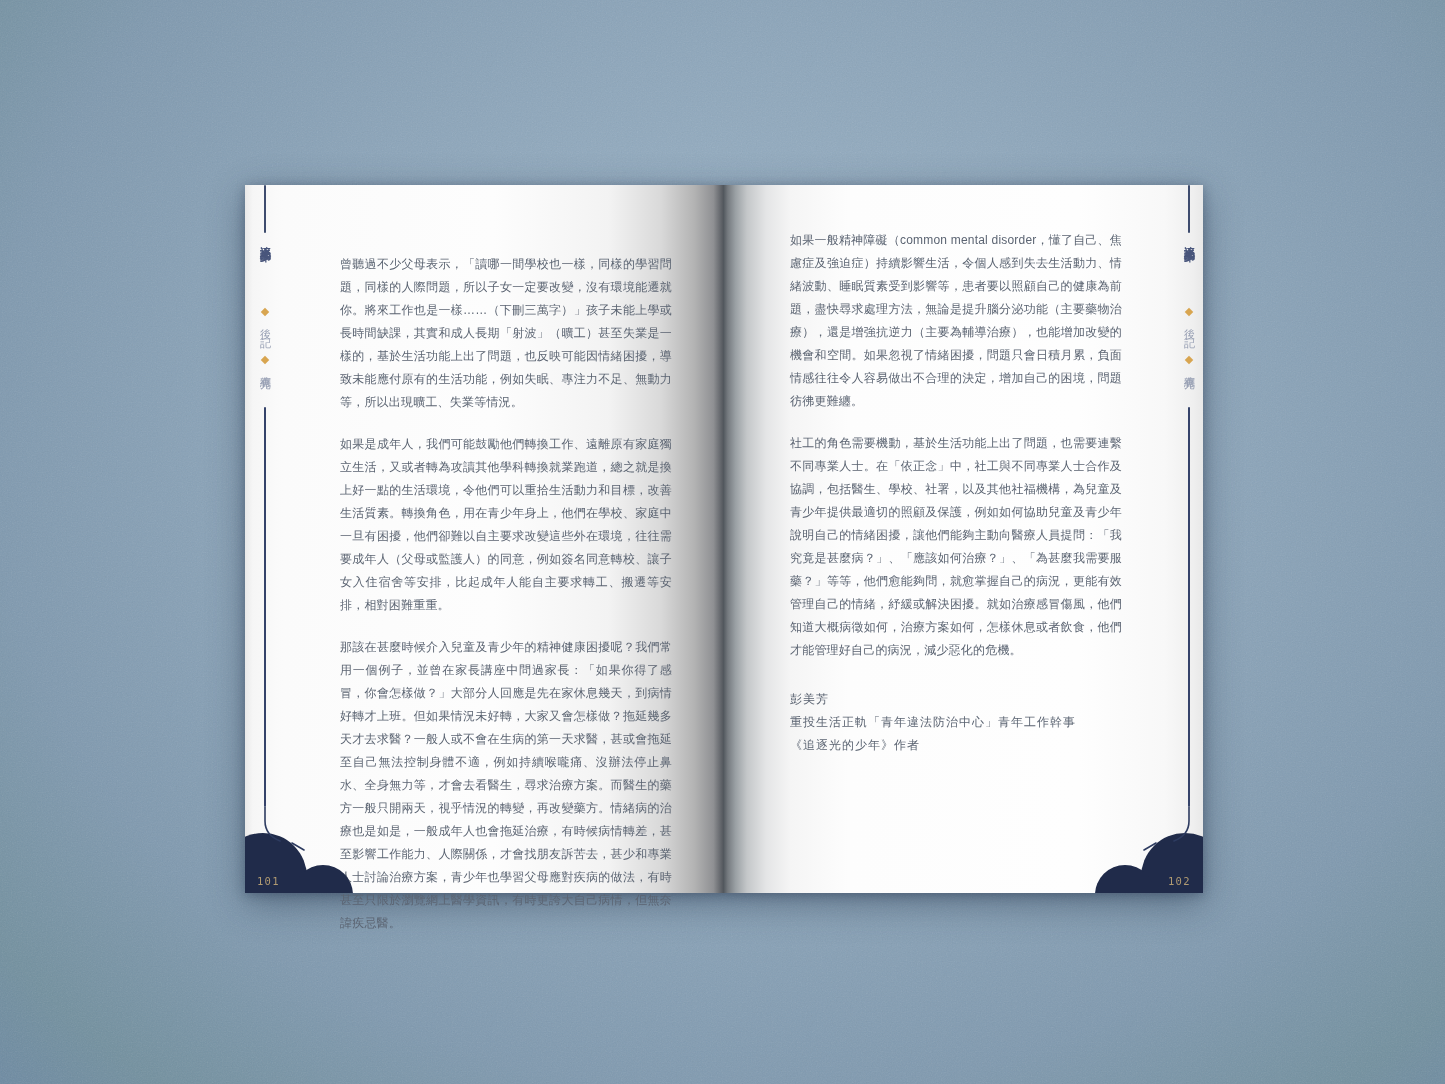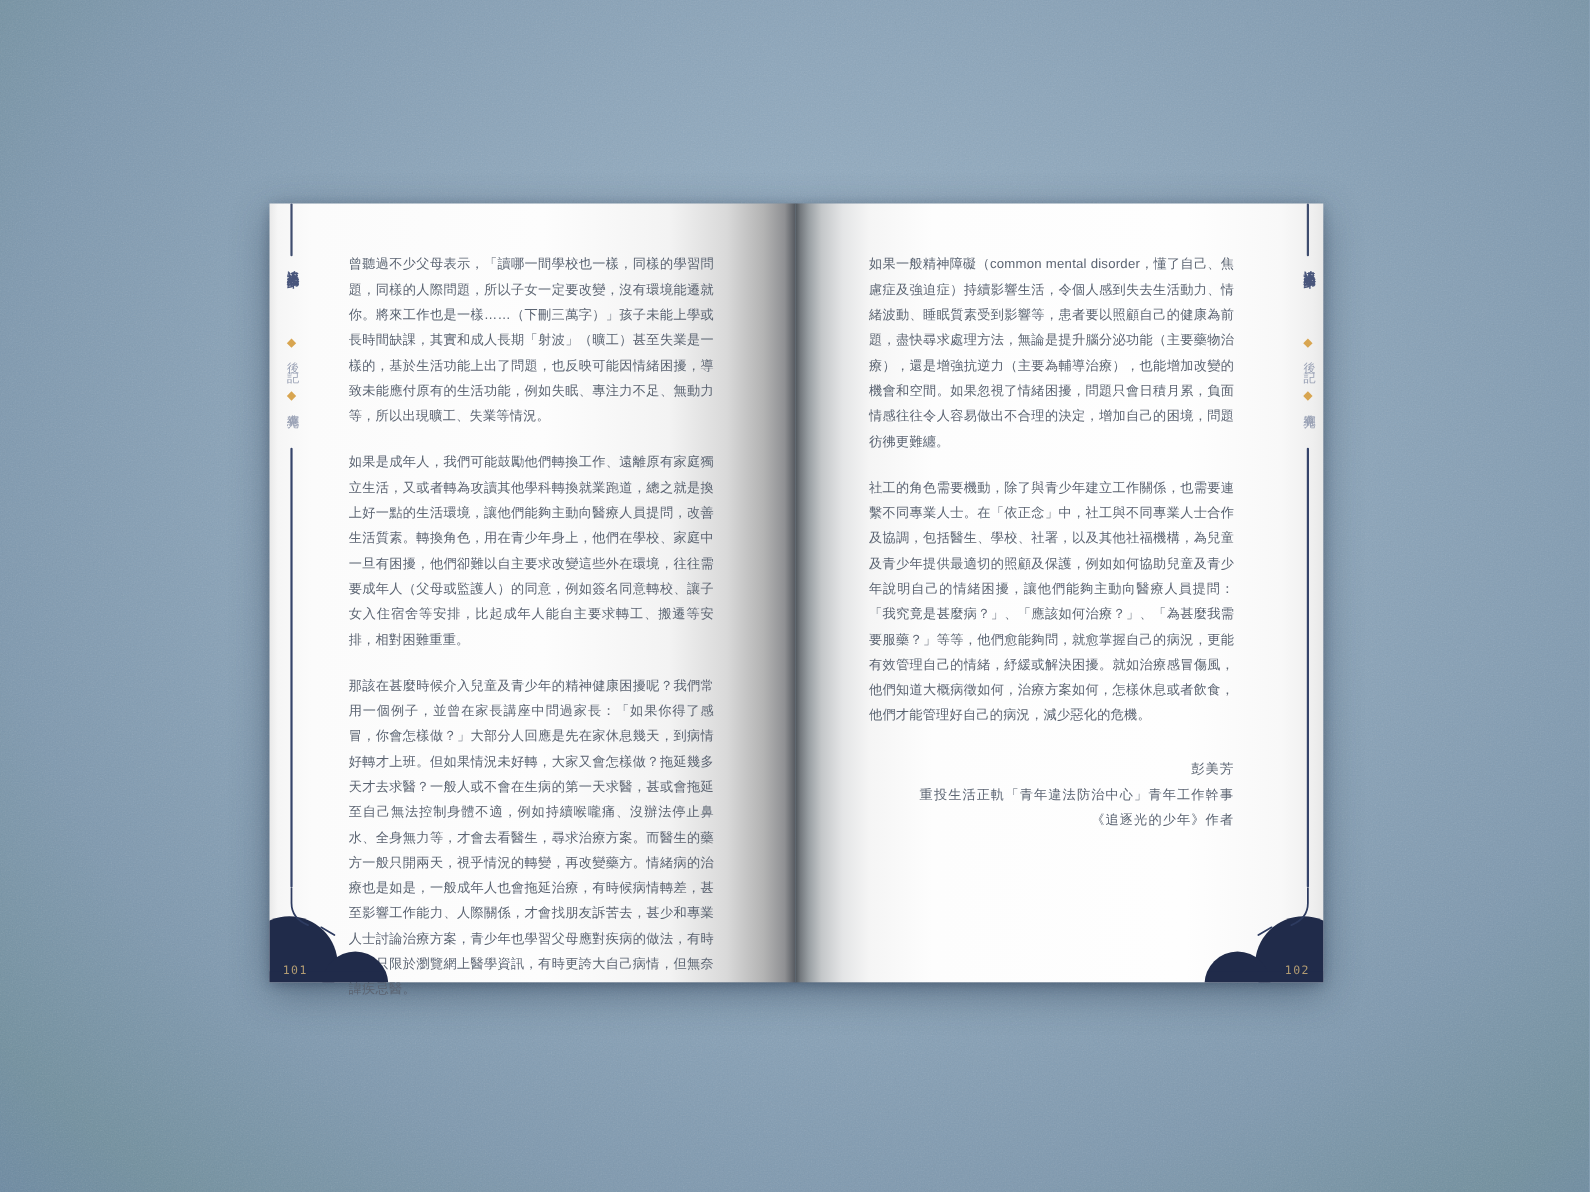--- a/index.html
+++ b/index.html
@@ -24,25 +24,25 @@
   }
   .page-right{
     left:478px;width:480px;
     background:linear-gradient(to right,#4e545a 0%,#757a7f 1%,#9aa0a4 2.6%,#c4c7c9 5%,#e4e5e6 9%,#f5f5f5 14%,#fdfdfd 26%,#fefefe 74%,#f8f8f8 92%,#efefef 98%,#e8e8e8 100%);
   }
   .text-block{
     position:absolute;top:44px;width:332px;
     font-size:12px;line-height:23px;letter-spacing:.2px;
     color:#5b6472;text-align:justify;
   }
-  .page-left  .text-block{left:72px;}
+  .page-left  .text-block{left:95px;margin-top:24px;}
   .page-right .text-block{left:67px;}
   .text-block p{margin:0 0 19px 0;}
   .signature{
-    text-align:right;line-height:23px;margin-top:26px;letter-spacing:1px;color:#5b6472;
+    line-height:23px;margin-top:26px;letter-spacing:1px;color:#5b6472;
   }
   
   .sidebar{position:absolute;top:0;width:14px;height:708px;}
   .sidebar-left{left:13px;}
   .sidebar-right{left:459px;}
   .rule{position:absolute;left:6px;width:2px;background:#3e4c6e;border-radius:1px;}
   .rule-top{top:0;height:48px;}
   .rule-bottom{top:222px;height:400px;background:#35436a;}
   .v{
     position:absolute;left:50%;transform:translateX(-50%);
@@ -92,41 +92,41 @@
         <div class="v v-title">追逐光的少年</div>
         <span class="diamond diamond-1"></span>
         <div class="v v-section">後記</div>
         <span class="diamond diamond-2"></span>
         <div class="v v-tagline">總有光</div>
         <div class="rule rule-bottom"></div>
       </div>
 
       <div class="text-block">
         <p>曾聽過不少父母表示，「讀哪一間學校也一樣，同樣的學習問題，同樣的人際問題，所以子女一定要改變，沒有環境能遷就你。將來工作也是一樣……（下刪三萬字）」孩子未能上學或長時間缺課，其實和成人長期「射波」（曠工）甚至失業是一樣的，基於生活功能上出了問題，也反映可能因情緒困擾，導致未能應付原有的生活功能，例如失眠、專注力不足、無動力等，所以出現曠工、失業等情況。</p>
-        <p>如果是成年人，我們可能鼓勵他們轉換工作、遠離原有家庭獨立生活，又或者轉為攻讀其他學科轉換就業跑道，總之就是換上好一點的生活環境，讓他們能夠主動向醫療人員提問，改善生活質素。轉換角色，用在青少年身上，他們在學校、家庭中一旦有困擾，他們卻難以自主要求改變這些外在環境，往往需要成年人（父母或監護人）的同意，例如簽名同意轉校、讓子女入住宿舍等安排，比起成年人能自主要求轉工、搬遷等安排，相對困難重重。</p>
+        <p>如果是成年人，我們可能鼓勵他們轉換工作、遠離原有家庭獨立生活，又或者轉為攻讀其他學科轉換就業跑道，總之就是換上好一點的生活環境，令他們可以重拾生活動力和目標，改善生活質素。轉換角色，用在青少年身上，他們在學校、家庭中一旦有困擾，他們卻難以自主要求改變這些外在環境，往往需要成年人（父母或監護人）的同意，例如簽名同意轉校、讓子女入住宿舍等安排，比起成年人能自主要求轉工、搬遷等安排，相對困難重重。</p>
         <p>那該在甚麼時候介入兒童及青少年的精神健康困擾呢？我們常用一個例子，並曾在家長講座中問過家長：「如果你得了感冒，你會怎樣做？」大部分人回應是先在家休息幾天，到病情好轉才上班。但如果情況未好轉，大家又會怎樣做？拖延幾多天才去求醫？一般人或不會在生病的第一天求醫，甚或會拖延至自己無法控制身體不適，例如持續喉嚨痛、沒辦法停止鼻水、全身無力等，才會去看醫生，尋求治療方案。而醫生的藥方一般只開兩天，視乎情況的轉變，再改變藥方。情緒病的治療也是如是，一般成年人也會拖延治療，有時候病情轉差，甚至影響工作能力、人際關係，才會找朋友訴苦去，甚少和專業人士討論治療方案，青少年也學習父母應對疾病的做法，有時甚至只限於瀏覽網上醫學資訊，有時更誇大自己病情，但無奈諱疾忌醫。</p>
       </div>
 
       <svg class="corner corner-left" viewBox="0 0 112 86">
         <g>
           <circle class="cloud" cx="18" cy="70" r="44"></circle>
           <circle class="cloud" cx="78" cy="88" r="30"></circle>
           <rect class="cloud" x="0" y="76" width="104" height="10"></rect>
         </g>
         <path class="flourish" d="M20 0 V14 Q20 28 35 34"></path>
         <path class="flourish" d="M47 36 L59 43"></path>
         <text x="12" y="78">101</text>
       </svg>
     </div>
 
     <div class="page page-right">
 
       <div class="text-block">
         <p>如果一般精神障礙（common mental disorder，懂了自己、焦慮症及強迫症）持續影響生活，令個人感到失去生活動力、情緒波動、睡眠質素受到影響等，患者要以照顧自己的健康為前題，盡快尋求處理方法，無論是提升腦分泌功能（主要藥物治療），還是增強抗逆力（主要為輔導治療），也能增加改變的機會和空間。如果忽視了情緒困擾，問題只會日積月累，負面情感往往令人容易做出不合理的決定，增加自己的困境，問題彷彿更難纏。</p>
-        <p>社工的角色需要機動，除了與青少年建立工作關係，也需要連繫不同專業人士。在「依正念」中，社工與不同專業人士合作及協調，包括醫生、學校、社署，以及其他社福機構，為兒童及青少年提供最適切的照顧及保護，例如如何協助兒童及青少年說明自己的情緒困擾，讓他們能夠主動向醫療人員提問：「我究竟是甚麼病？」、「應該如何治療？」、「為甚麼我需要服藥？」等等，他們愈能夠問，就愈掌握自己的病況，更能有效管理自己的情緒，紓緩或解決困擾。就如治療感冒傷風，他們知道大概病徵如何，治療方案如何，怎樣休息或者飲食，他們才能管理好自己的病況，減少惡化的危機。</p>
+        <p>社工的角色需要機動，基於生活功能上出了問題，也需要連繫不同專業人士。在「依正念」中，社工與不同專業人士合作及協調，包括醫生、學校、社署，以及其他社福機構，為兒童及青少年提供最適切的照顧及保護，例如如何協助兒童及青少年說明自己的情緒困擾，讓他們能夠主動向醫療人員提問：「我究竟是甚麼病？」、「應該如何治療？」、「為甚麼我需要服藥？」等等，他們愈能夠問，就愈掌握自己的病況，更能有效管理自己的情緒，紓緩或解決困擾。就如治療感冒傷風，他們知道大概病徵如何，治療方案如何，怎樣休息或者飲食，他們才能管理好自己的病況，減少惡化的危機。</p>
         <div class="signature">
           <div>彭美芳</div>
           <div>重投生活正軌「青年違法防治中心」青年工作幹事</div>
           <div>《追逐光的少年》作者</div>
         </div>
       </div>
 
       <div class="sidebar sidebar-right">
         <div class="rule rule-top"></div>
         <div class="v v-title">追逐光的少年</div>

